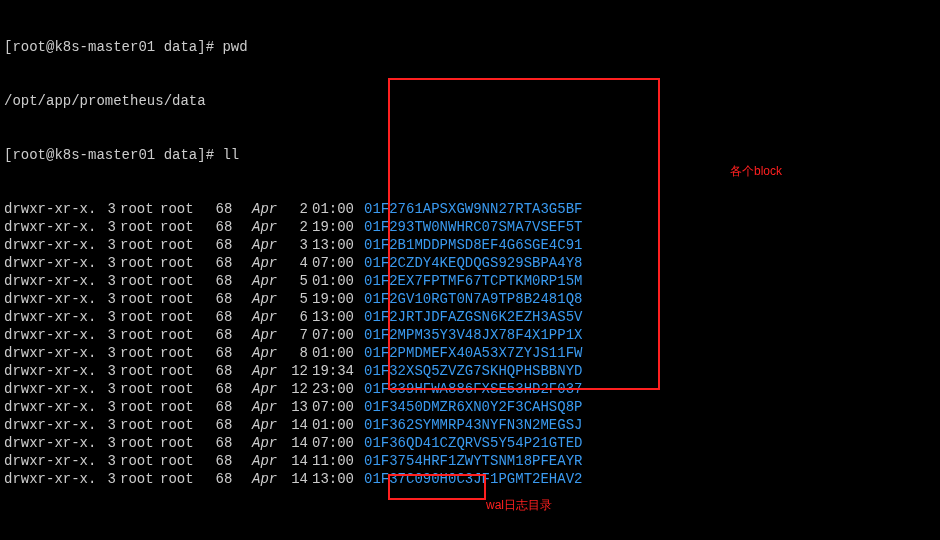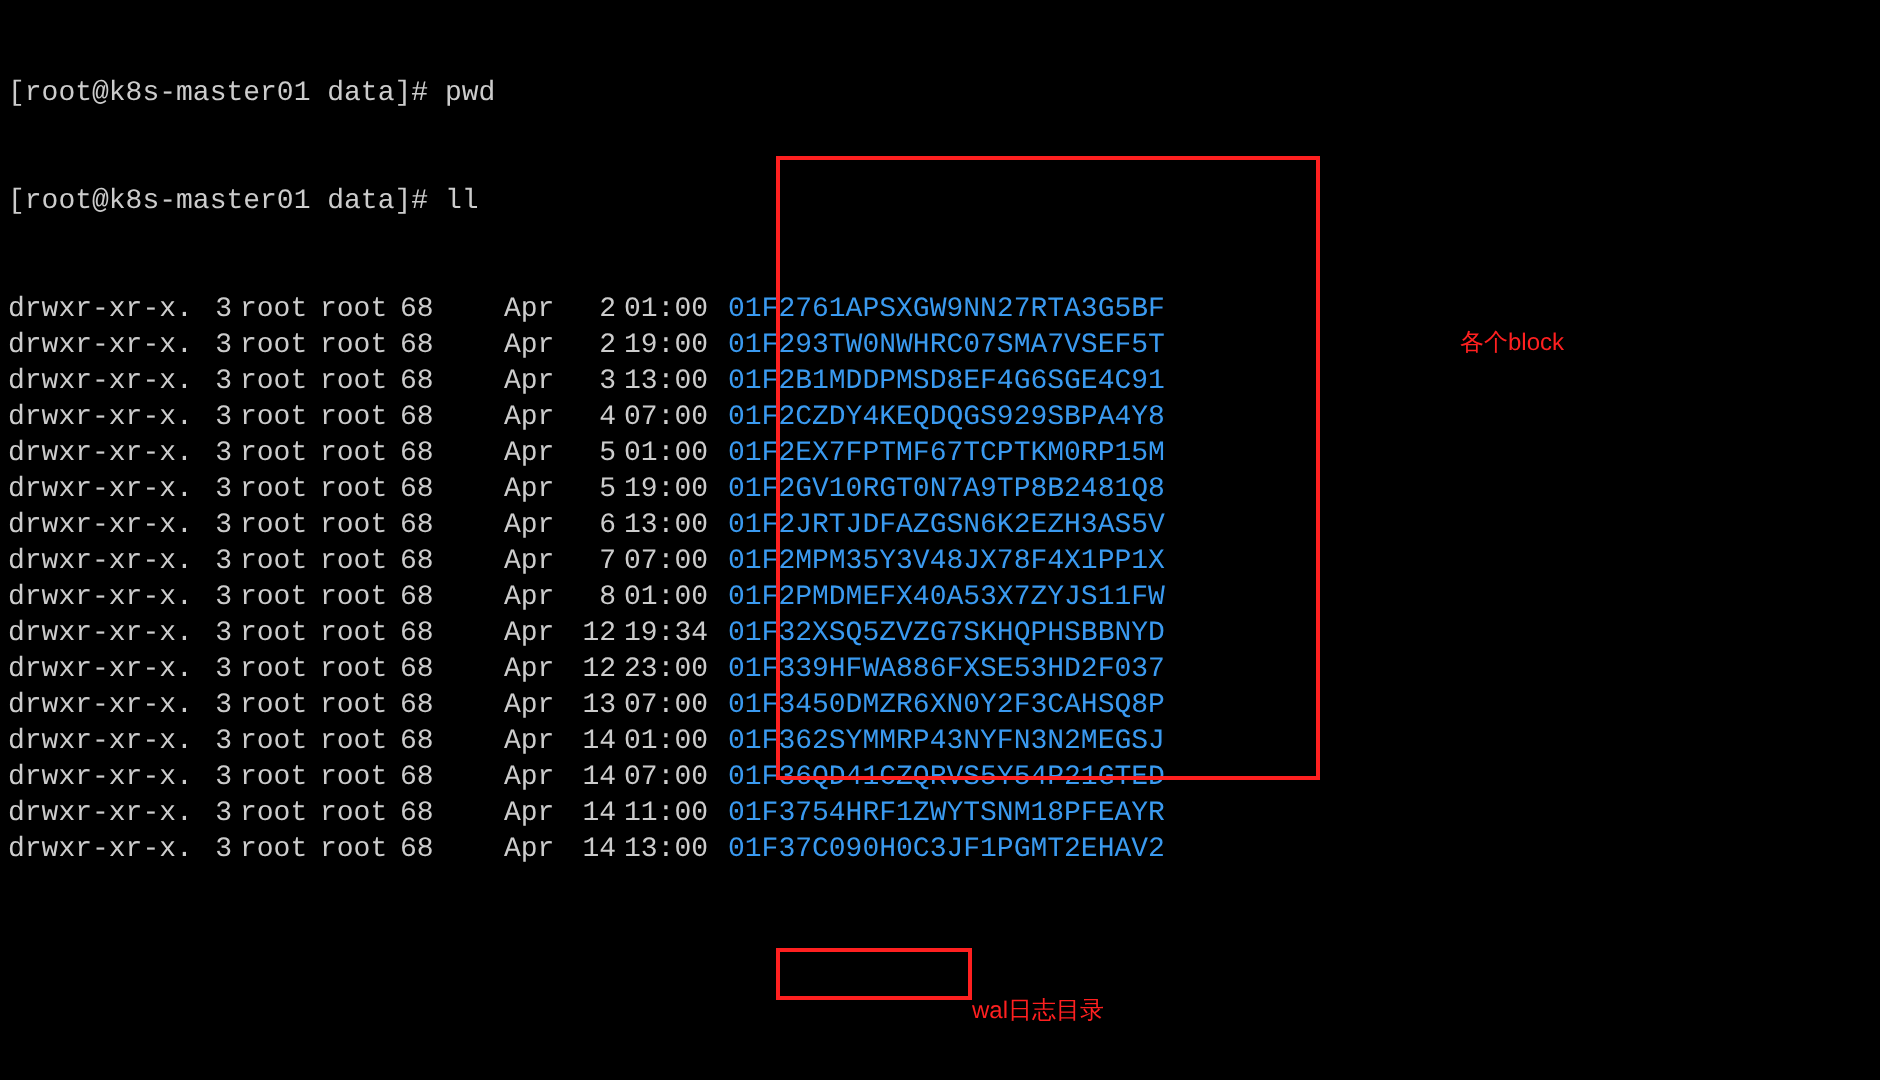--- a/index.html
+++ b/index.html
@@ -19,22 +19,22 @@
     padding: 2px 4px;
     white-space: pre;
   }
   .prompt { color: #ccc; }
   .cmd { color: #ccc; text-align: center; }
   .row { display: flex; }
   .perms { width: 96px; }
   .links { width: 16px; text-align: right; }
   .owner { width: 40px; margin-left: 4px; }
   .group { width: 40px; }
-  .size  { width: 48px; text-align: left; }
-  .month { width: 32px; margin-left: 4px; }
+  .size  { width: 48px; text-align: center; }
+  .month { width: 32px; margin-left: 4px; font-style: italic; }
   .day   { width: 24px; text-align: right; }
   .time  { width: 48px; margin-left: 4px; }
   .name  { margin-left: 4px; }
   .blue  { color: #3a9af0; }
   .box-block {
     position: absolute;
     border: 2px solid #ff2020;
     left: 388px;
     top: 78px;
     width: 268px;
@@ -67,20 +67,21 @@
     top: 496px;
   }
 </style>
 </head>
 <body>
 
 <div class="terminal">
   <div class="row">
     <span class="prompt">[root@k8s-master01 data]# </span><span class="cmd">pwd</span>
   </div>
+  <div>/opt/app/prometheus/data</div>
   <div class="row">
     <span class="prompt">[root@k8s-master01 data]# </span><span class="cmd">ll</span>
   </div>
   <div id="listing"><div class="row"><span class="perms">drwxr-xr-x.</span><span class="links">3</span><span class="owner">root</span><span class="group">root</span><span class="size">68</span><span class="month">Apr</span><span class="day">2</span><span class="time">01:00</span><span class="name blue">01F2761APSXGW9NN27RTA3G5BF</span></div><div class="row"><span class="perms">drwxr-xr-x.</span><span class="links">3</span><span class="owner">root</span><span class="group">root</span><span class="size">68</span><span class="month">Apr</span><span class="day">2</span><span class="time">19:00</span><span class="name blue">01F293TW0NWHRC07SMA7VSEF5T</span></div><div class="row"><span class="perms">drwxr-xr-x.</span><span class="links">3</span><span class="owner">root</span><span class="group">root</span><span class="size">68</span><span class="month">Apr</span><span class="day">3</span><span class="time">13:00</span><span class="name blue">01F2B1MDDPMSD8EF4G6SGE4C91</span></div><div class="row"><span class="perms">drwxr-xr-x.</span><span class="links">3</span><span class="owner">root</span><span class="group">root</span><span class="size">68</span><span class="month">Apr</span><span class="day">4</span><span class="time">07:00</span><span class="name blue">01F2CZDY4KEQDQGS929SBPA4Y8</span></div><div class="row"><span class="perms">drwxr-xr-x.</span><span class="links">3</span><span class="owner">root</span><span class="group">root</span><span class="size">68</span><span class="month">Apr</span><span class="day">5</span><span class="time">01:00</span><span class="name blue">01F2EX7FPTMF67TCPTKM0RP15M</span></div><div class="row"><span class="perms">drwxr-xr-x.</span><span class="links">3</span><span class="owner">root</span><span class="group">root</span><span class="size">68</span><span class="month">Apr</span><span class="day">5</span><span class="time">19:00</span><span class="name blue">01F2GV10RGT0N7A9TP8B2481Q8</span></div><div class="row"><span class="perms">drwxr-xr-x.</span><span class="links">3</span><span class="owner">root</span><span class="group">root</span><span class="size">68</span><span class="month">Apr</span><span class="day">6</span><span class="time">13:00</span><span class="name blue">01F2JRTJDFAZGSN6K2EZH3AS5V</span></div><div class="row"><span class="perms">drwxr-xr-x.</span><span class="links">3</span><span class="owner">root</span><span class="group">root</span><span class="size">68</span><span class="month">Apr</span><span class="day">7</span><span class="time">07:00</span><span class="name blue">01F2MPM35Y3V48JX78F4X1PP1X</span></div><div class="row"><span class="perms">drwxr-xr-x.</span><span class="links">3</span><span class="owner">root</span><span class="group">root</span><span class="size">68</span><span class="month">Apr</span><span class="day">8</span><span class="time">01:00</span><span class="name blue">01F2PMDMEFX40A53X7ZYJS11FW</span></div><div class="row"><span class="perms">drwxr-xr-x.</span><span class="links">3</span><span class="owner">root</span><span class="group">root</span><span class="size">68</span><span class="month">Apr</span><span class="day">12</span><span class="time">19:34</span><span class="name blue">01F32XSQ5ZVZG7SKHQPHSBBNYD</span></div><div class="row"><span class="perms">drwxr-xr-x.</span><span class="links">3</span><span class="owner">root</span><span class="group">root</span><span class="size">68</span><span class="month">Apr</span><span class="day">12</span><span class="time">23:00</span><span class="name blue">01F339HFWA886FXSE53HD2F037</span></div><div class="row"><span class="perms">drwxr-xr-x.</span><span class="links">3</span><span class="owner">root</span><span class="group">root</span><span class="size">68</span><span class="month">Apr</span><span class="day">13</span><span class="time">07:00</span><span class="name blue">01F3450DMZR6XN0Y2F3CAHSQ8P</span></div><div class="row"><span class="perms">drwxr-xr-x.</span><span class="links">3</span><span class="owner">root</span><span class="group">root</span><span class="size">68</span><span class="month">Apr</span><span class="day">14</span><span class="time">01:00</span><span class="name blue">01F362SYMMRP43NYFN3N2MEGSJ</span></div><div class="row"><span class="perms">drwxr-xr-x.</span><span class="links">3</span><span class="owner">root</span><span class="group">root</span><span class="size">68</span><span class="month">Apr</span><span class="day">14</span><span class="time">07:00</span><span class="name blue">01F36QD41CZQRVS5Y54P21GTED</span></div><div class="row"><span class="perms">drwxr-xr-x.</span><span class="links">3</span><span class="owner">root</span><span class="group">root</span><span class="size">68</span><span class="month">Apr</span><span class="day">14</span><span class="time">11:00</span><span class="name blue">01F3754HRF1ZWYTSNM18PFEAYR</span></div><div class="row"><span class="perms">drwxr-xr-x.</span><span class="links">3</span><span class="owner">root</span><span class="group">root</span><span class="size">68</span><span class="month">Apr</span><span class="day">14</span><span class="time">13:00</span><span class="name blue">01F37C090H0C3JF1PGMT2EHAV2</span></div></div>
   
 </div>
 
 <div class="box-block"></div>
 <div class="box-wal"></div>
 <div class="label-block">各个block</div>

